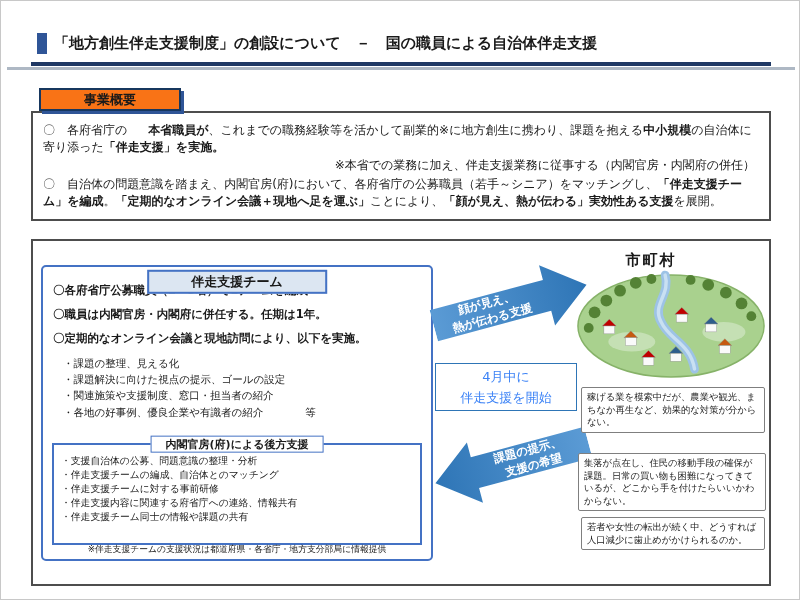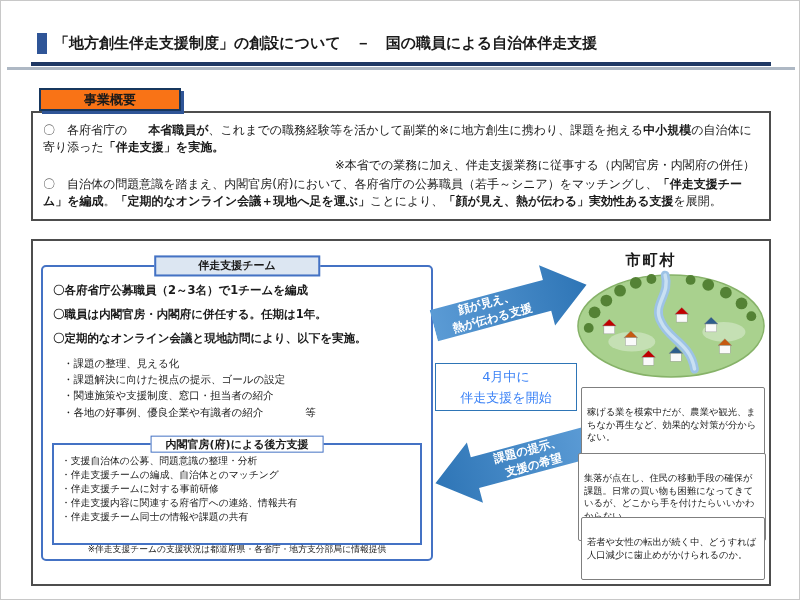--- a/index.html
+++ b/index.html
@@ -35,23 +35,23 @@
     position:absolute; left:30px; top:238px; width:740px; height:347px;
     border:2px solid #4d4d4d;
   }
   
   .team-box {
     position:absolute; left:8px; top:24px; width:392px; height:296px;
     border:2.5px solid #4472c4; border-radius:5px; background:#fff;
     padding:16px 8px 0 10px;
   }
   .team-title {
-    position:absolute; left:50%; top:0; transform:translate(-50%,-55%);
+    position:absolute; left:50%; top:16px; transform:translate(-50%,-55%);
     background:#dce6f2; border:2px solid #4472c4; padding:1px 42px;
-    font-size:11px; font-weight:bold; white-space:nowrap;
+    font-size:13px; font-weight:bold; white-space:nowrap;
   }
   .team-bullet { font-size:11.5px; font-weight:bold; margin:0 0 9px 0; line-height:1.3; }
   .team-details { margin-left:10px; }
   .team-detail { font-size:10.5px; line-height:1.55; }
   .backup-box {
     position:absolute; left:9px; right:9px; top:176px; height:102px;
     border:2px solid #4472c4; background:#fff; padding:9px 7px 0 7px;
   }
   .backup-title {
     position:absolute; left:50%; top:0; transform:translate(-50%,-55%);
@@ -70,21 +70,21 @@
     position:absolute; left:402px; top:122px; width:142px; height:48px;
     border:1.5px solid #2e75b6; background:#fff; color:#3b82f6;
     font-size:13px; font-weight:normal; text-align:center; line-height:1.6; padding-top:3px;
   }
   
   .muni-title { position:absolute; left:548px; top:10px; width:140px; text-align:center;
                 font-size:15px; font-weight:bold; letter-spacing:2px; }
   .village { position:absolute; left:542px; top:28px; width:192px; height:114px; }
   .callout {
     position:absolute; background:#fff; border:1px solid #7f7f7f; border-radius:2px;
-    font-size:9.3px; line-height:1.35; padding:18px 5px;
+    font-size:9.3px; line-height:1.35; padding:3px 5px;
   }
   .c1 { left:548px; top:146px; width:184px; }
   .c2 { left:545px; top:212px; width:188px; }
   .c3 { left:548px; top:276px; width:184px; }
 </style>
 </head>
 <body>
 
 <div class="slide">
 

